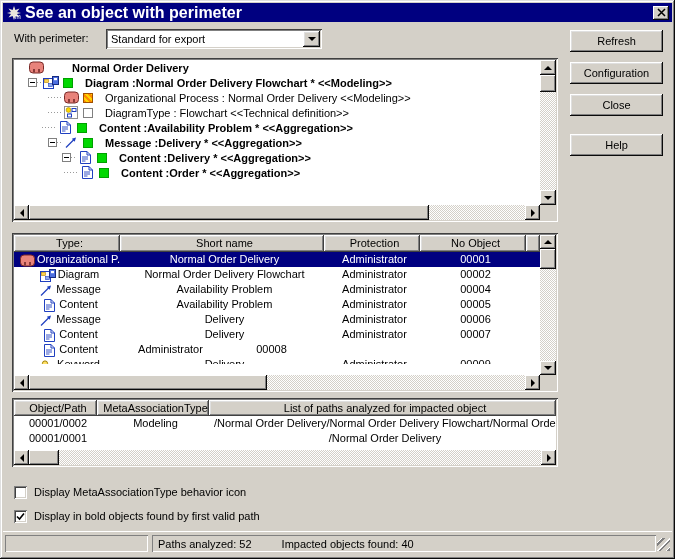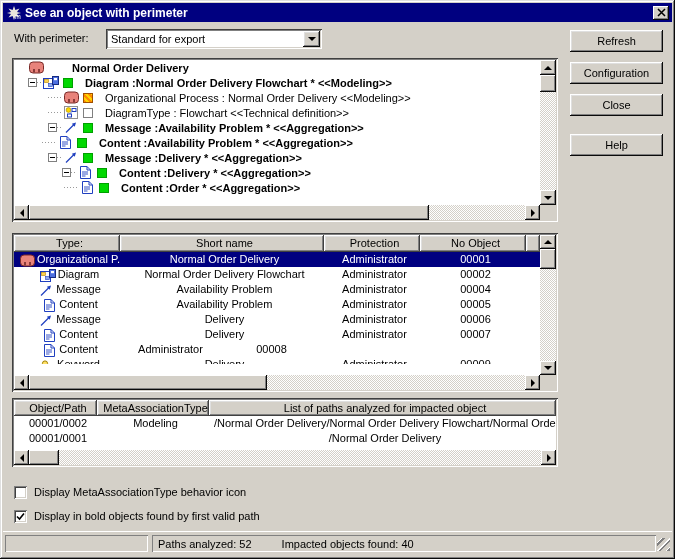--- a/index.html
+++ b/index.html
@@ -6,21 +6,21 @@
   html,body { width:675px; height:559px; font-family:"Liberation Sans", sans-serif; }
   #window {
     position:relative; width:675px; height:559px; background:#d4d0c8;
     box-shadow: inset -1px -1px #0a0a0a, inset 1px 1px #dfdfdf, inset -2px -2px #808080, inset 2px 2px #fff;
     font-size:11px; color:#000; overflow:hidden;
   }
   
   .titlebar { position:absolute; left:3px; top:3px; right:3px; height:19px; background:#000080;
     display:flex; align-items:center; padding:0 3px; }
   .titlebar .app-icon { width:15px; height:15px; display:flex; align-items:center; justify-content:center; }
-  .titlebar .title { color:#fff; font-weight:bold; font-size:12px; margin-left:4px; white-space:nowrap; }
+  .titlebar .title { color:#fff; font-weight:bold; font-size:16px; margin-left:4px; white-space:nowrap; }
   .close-btn { margin-left:auto; width:16px; height:14px; background:#d4d0c8; display:flex; align-items:center; justify-content:center;
     box-shadow: inset -1px -1px #0a0a0a, inset 1px 1px #fff, inset -2px -2px #808080; }
   
   .raised { background:#d4d0c8; box-shadow: inset -1px -1px #0a0a0a, inset 1px 1px #fff, inset -2px -2px #808080, inset 2px 2px #dfdfdf; }
   .sunken2 { background:#fff; box-shadow: inset 1px 1px #404040, inset -1px -1px #fff, inset 2px 2px #808080, inset -2px -2px #d4d0c8; }
   .sunken1 { box-shadow: inset 1px 1px #808080, inset -1px -1px #fff; }
   .btn { position:absolute; left:570px; width:93px; height:22px; text-align:center; line-height:22px; cursor:default; }
   
   .perimeter-label { position:absolute; left:14px; top:32px; }
   .combo { position:absolute; left:106px; top:29px; width:216px; height:20px; }
@@ -161,33 +161,20 @@
               <rect x="0.5" y="0.5" width="13" height="12" fill="#fff" stroke="#909090"></rect>
               <circle cx="4.5" cy="4" r="2.4" fill="#ffd800" stroke="#a08000" stroke-width="0.6"></circle>
               <rect x="8" y="2.5" width="4" height="3" fill="#fff" stroke="#2040c0"></rect>
               <rect x="3.5" y="8" width="4" height="3" fill="#fff" stroke="#2040c0"></rect>
               <path d="M8 5.5 L5.5 8" stroke="#2040c0" stroke-width="0.7"></path>
             </svg>
           </span>
           <span class="sq empty"></span>
           <span class="tree-label">DiagramType : Flowchart     &lt;&lt;Technical definition&gt;&gt;</span>
         </div>
-        <div class="tree-row bold" style="padding-left: 34px;">
-          <span class="slot">
-            <span class="expandbox"></span>
-          </span>
-          <span class="node-icon">
-            <svg width="14" height="13" viewBox="0 0 14 13">
-              <line x1="2" y1="11.5" x2="10.5" y2="3" stroke="#2040c0" stroke-width="1.2"></line>
-              <path d="M12 1.5 L7.8 2.8 L10.7 5.7 Z" fill="#2040c0"></path>
-            </svg>
-          </span>
-          <span class="sq green"></span>
-          <span class="tree-label">Message :Availability Problem  * &lt;&lt;Aggregation&gt;&gt;</span>
-        </div>
         <div class="tree-row bold" style="padding-left: 28px;">
           <span class="slot"></span>
           <span class="node-icon">
             <svg width="12" height="13" viewBox="0 0 12 13">
               <path d="M1.5 0.5 h6.5 l3.5 3.5 v8.5 h-10 z" fill="#fff" stroke="#2040c0"></path>
               <path d="M8 0.5 v3.5 h3.5" fill="none" stroke="#2040c0"></path>
               <line x1="3" y1="6" x2="9" y2="6" stroke="#2040c0" stroke-width="0.9"></line>
               <line x1="3" y1="8" x2="9" y2="8" stroke="#2040c0" stroke-width="0.9"></line>
               <line x1="3" y1="10" x2="6.5" y2="10" stroke="#2040c0" stroke-width="0.9"></line>
             </svg>

